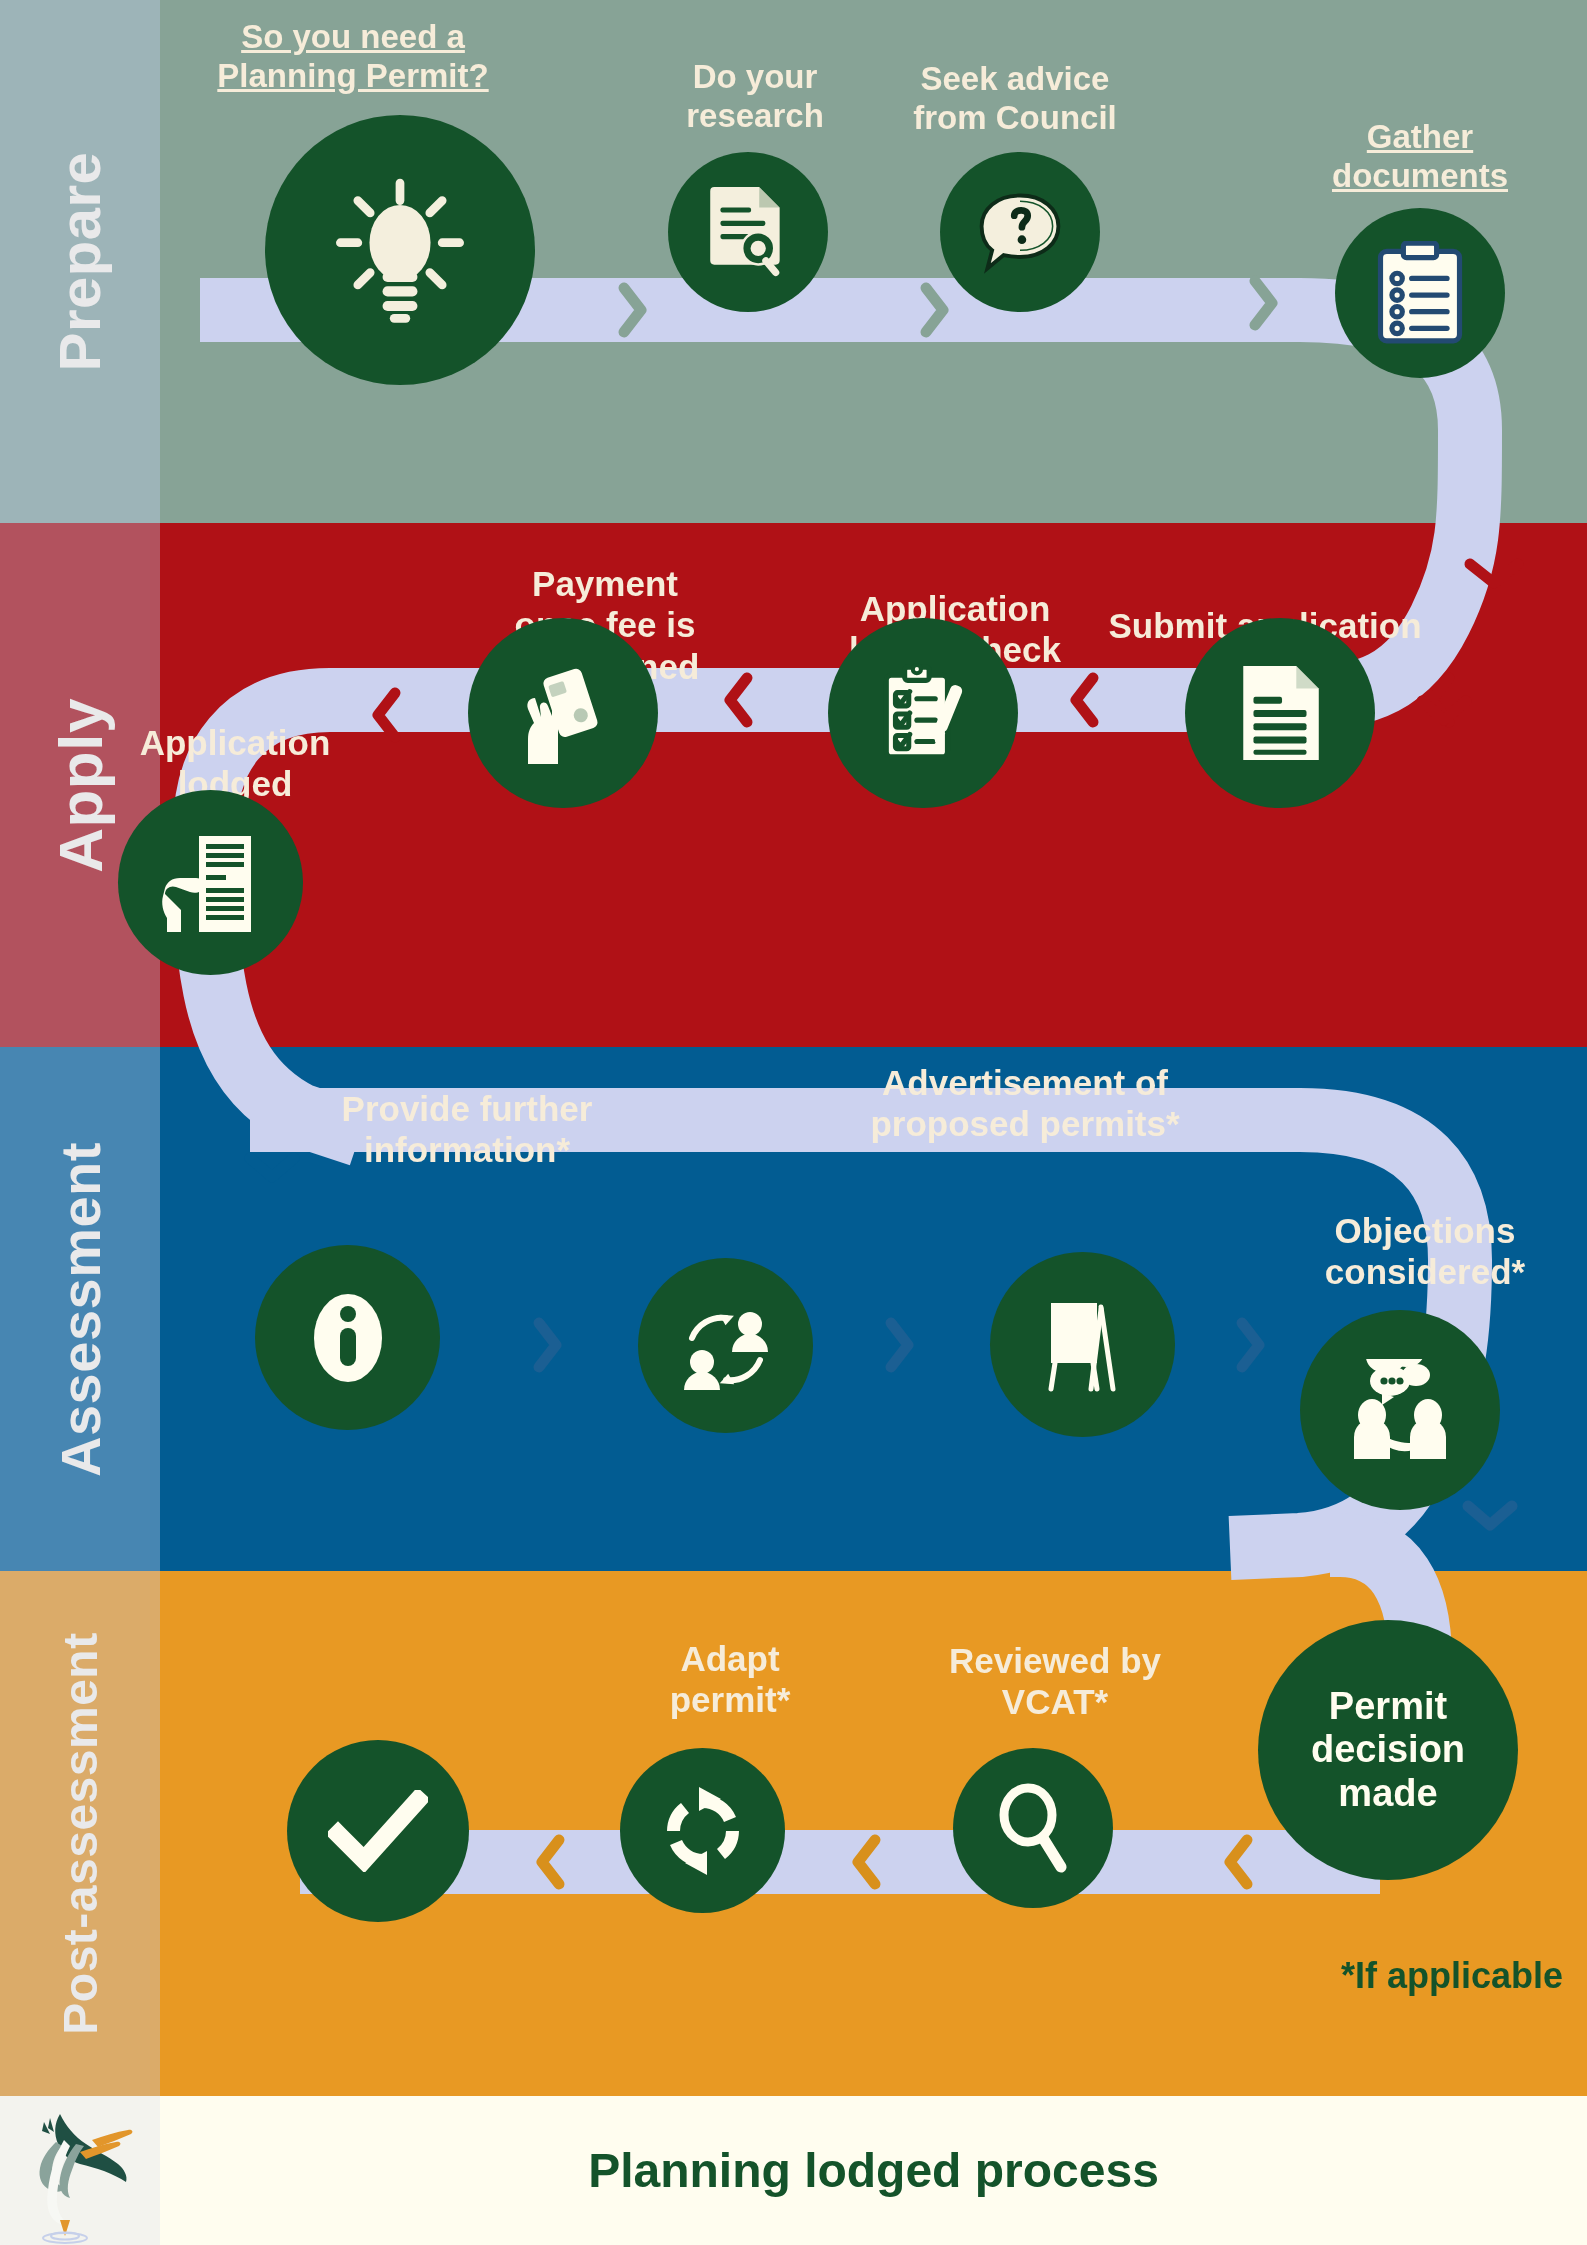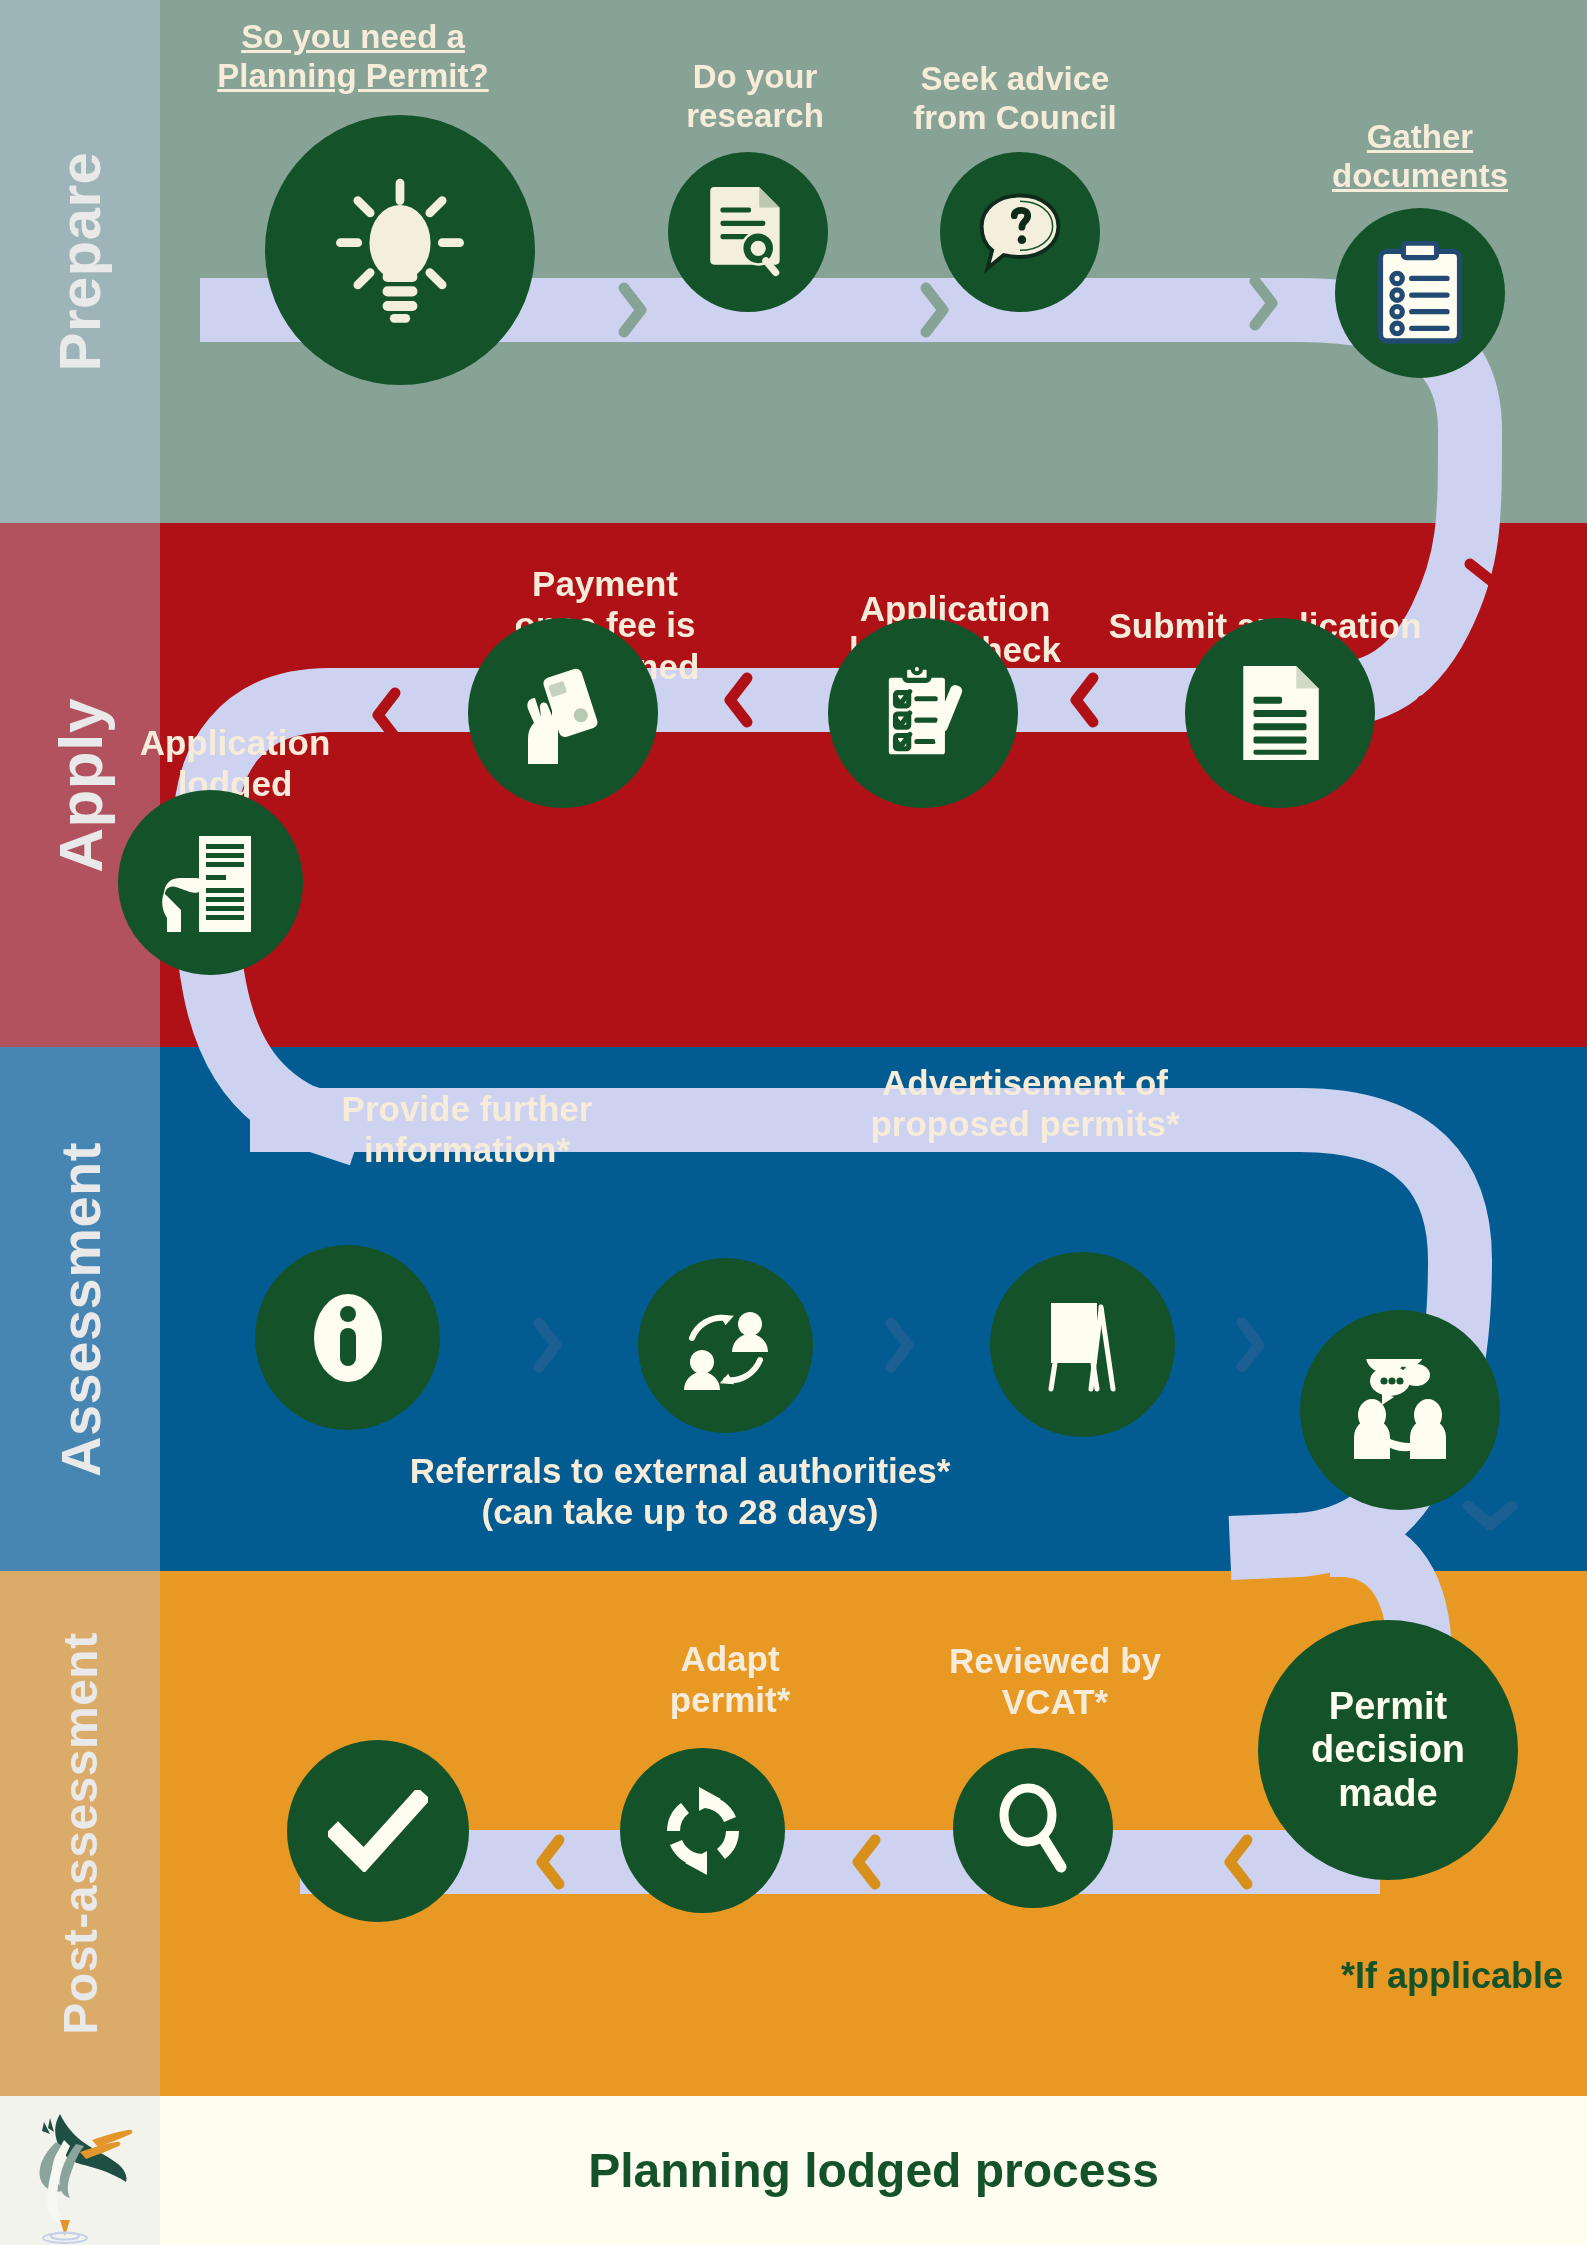--- a/index.html
+++ b/index.html
@@ -321,21 +321,20 @@
 
   <div class="cap lg" style="left:322px; top:1088px; width:290px;">Provide further<br>information*</div>
   <div class="node" style="left:255px; top:1245px; width:185px; height:185px;">
     <svg width="92" height="100" viewBox="0 0 92 100">
       <ellipse cx="46" cy="50" rx="34" ry="44" fill="#fffdef"></ellipse>
       <circle cx="46" cy="26" r="8" fill="#14532a"></circle>
       <rect x="38" y="40" width="16" height="38" rx="8" fill="#14532a"></rect>
     </svg>
   </div>
 
-  <div class="cap lg" style="left:355px; top:1450px; width:650px;">Referrals to external authorities*<br>(can take up to 28 days)</div>
   <div class="node" style="left:638px; top:1258px; width:175px; height:175px;">
     <svg width="100" height="96" viewBox="0 0 100 96">
       <g fill="#fffdef">
         <circle cx="74" cy="26" r="12"></circle>
         <path d="M56 54 a18 18 0 0 1 36 0 z"></path>
         <circle cx="26" cy="64" r="12"></circle>
         <path d="M8 92 a18 18 0 0 1 36 0 z"></path>
       </g>
       <g fill="none" stroke="#fffdef" stroke-width="6" stroke-linecap="round">
         <path d="M16 40 a32 32 0 0 1 34 -20"></path>
@@ -352,20 +351,21 @@
       <rect x="18" y="8" width="46" height="60" fill="#fffdef"></rect>
       <g stroke="#fffdef" stroke-width="5" stroke-linecap="round">
         <line x1="22" y1="68" x2="18" y2="94"></line>
         <line x1="60" y1="68" x2="64" y2="94"></line>
         <line x1="68" y1="12" x2="80" y2="94"></line>
         <line x1="68" y1="14" x2="58" y2="94"></line>
       </g>
     </svg>
   </div>
 
+  <div class="cap lg" style="left:1280px; top:1210px; width:290px;">Objections<br>considered*</div>
   <div class="node" style="left:1300px; top:1310px; width:200px; height:200px;">
     <svg width="108" height="102" viewBox="0 0 108 102">
       <g fill="#fffdef">
         <path d="M60 8 a18 14 0 1 1 0.1 0 z"></path>
         <path d="M40 14 a20 16 0 1 1 0.1 0 z"></path>
         <ellipse cx="44" cy="22" rx="20" ry="15"></ellipse>
         <path d="M36 34 l0 12 l12 -8 z"></path>
         <circle cx="38" cy="22" r="3.6" fill="#14532a"></circle>
         <circle cx="46" cy="22" r="3.6" fill="#14532a"></circle>
         <circle cx="54" cy="22" r="3.6" fill="#14532a"></circle>

